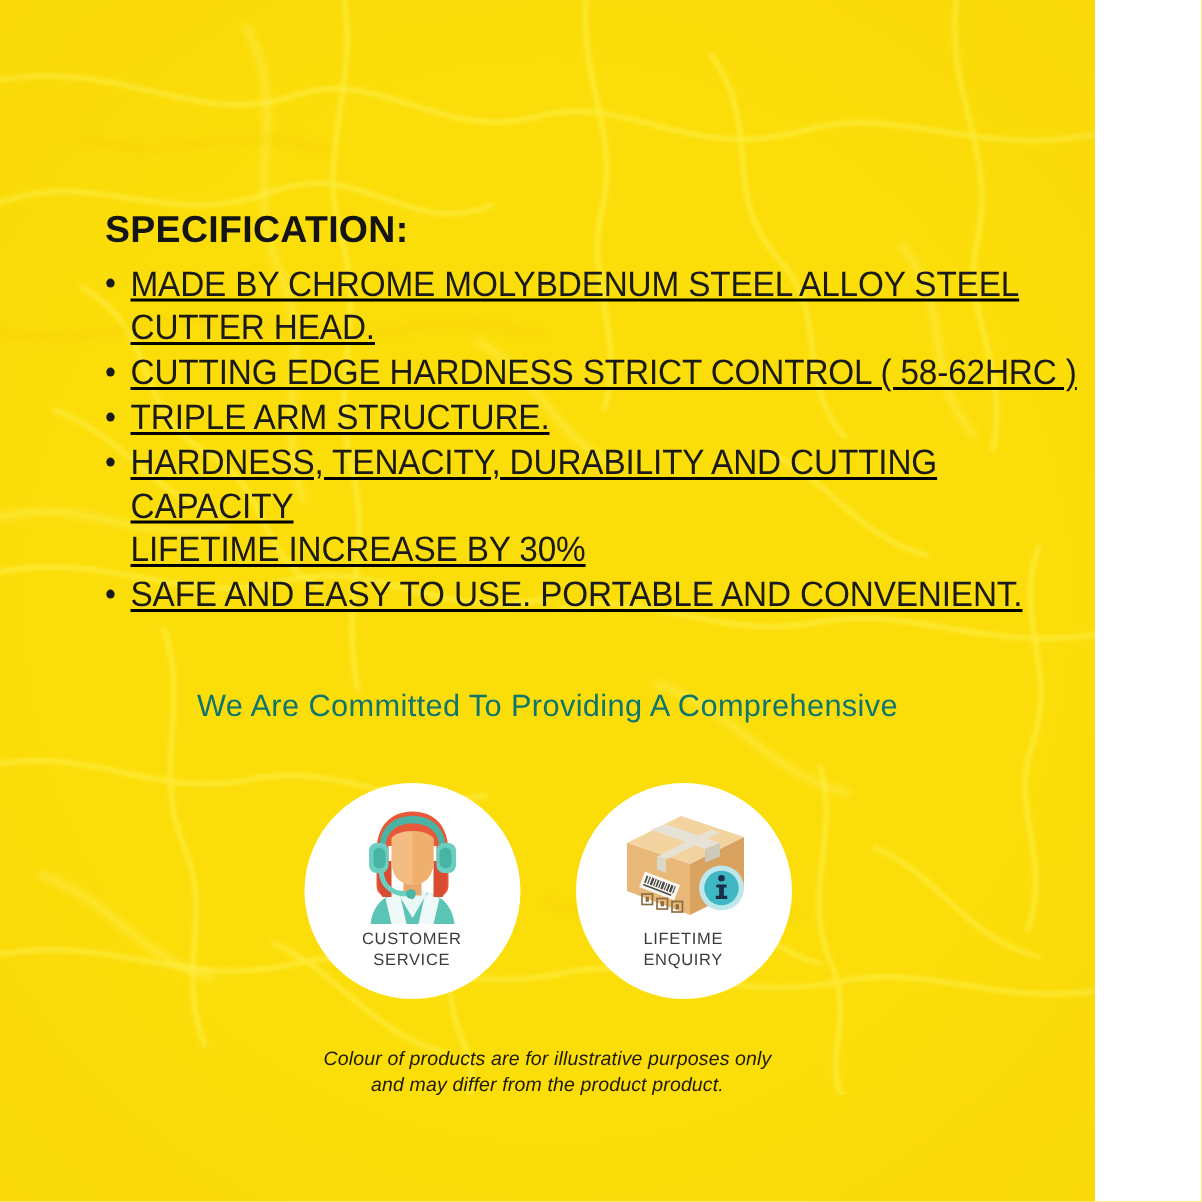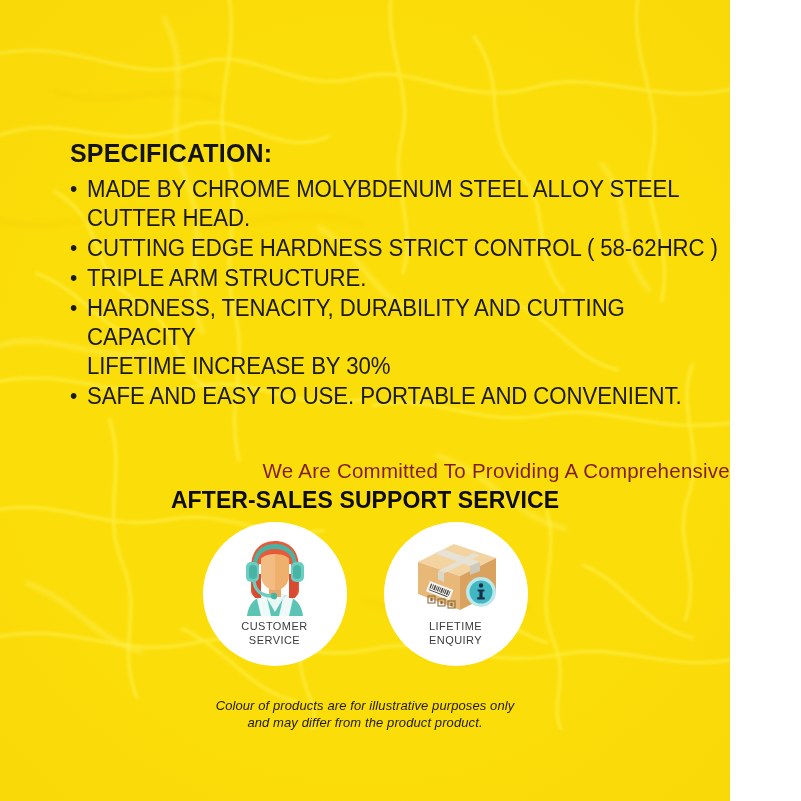--- a/index.html
+++ b/index.html
@@ -54,20 +54,21 @@
     font-size: 25px;
     letter-spacing: .2px;
     color: #141414;
     line-height: 1.1;
     margin-bottom: 7px;
   }
   .spec-list {
     list-style: none;
     margin: 0;
     padding: 0;
+    text-decoration: underline;
   }
   .spec-item {
     position: relative;
     padding-left: 18px;
     font-family: "Liberation Sans", sans-serif;
     font-size: 23.5px;
     line-height: 29px;
     color: #1a1a1a;
     letter-spacing: -0.1px;
     transform: scaleX(0.945);
@@ -89,24 +90,23 @@
   .aftersales {
     position: absolute;
     left: 0;
     right: 0;
     top: 458px;
     text-align: center;
   }
   .aftersales-line1 {
     font-family: "Liberation Sans", sans-serif;
     font-size: 20.5px;
-    color: #7f1d1d;
+    color: #0f766e;
     letter-spacing: .25px;
     line-height: 25px;
-    text-align: right;
   }
   .aftersales-line2 {
     font-family: "Liberation Sans", sans-serif;
     font-weight: bold;
     font-size: 23px;
     color: #0d0d0d;
     letter-spacing: .1px;
     line-height: 28px;
     margin-top: 3px;
   }
@@ -227,21 +227,20 @@
       <li class="spec-item">CUTTING EDGE HARDNESS STRICT CONTROL ( 58-62HRC )</li>
       <li class="spec-item">TRIPLE ARM STRUCTURE.</li>
       <li class="spec-item">HARDNESS, TENACITY, DURABILITY AND CUTTING CAPACITY
 LIFETIME INCREASE BY 30%</li>
       <li class="spec-item">SAFE AND EASY TO USE. PORTABLE AND CONVENIENT.</li>
     </ul>
   </div>
 
   <div class="aftersales">
     <div class="aftersales-line1">We Are Committed To Providing A Comprehensive</div>
-    <div class="aftersales-line2">AFTER-SALES SUPPORT SERVICE</div>
   </div>
 
   <div class="badges">
 
     <div class="badge">
       <svg class="badge-art" viewBox="0 0 96 78">
 
         <path d="M20,78 C22,62 33,56 48,56 C63,56 74,62 76,78 Z" fill="#5CC4B4"></path>
 
         <path d="M38,57 L48,74 L58,57 L52,54 L48,62 L44,54 Z" fill="#E9F7F5"></path>

